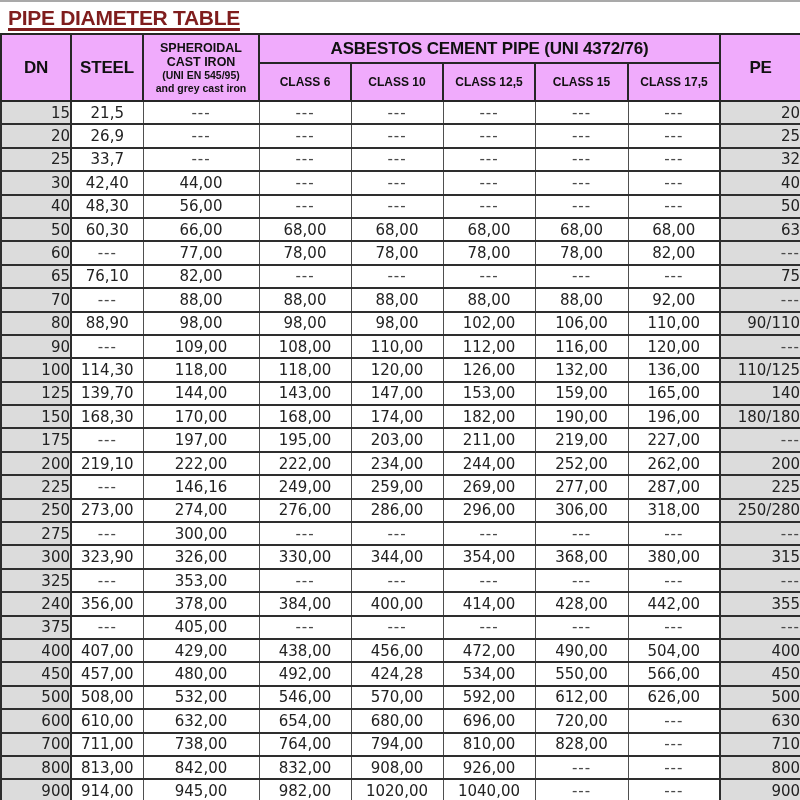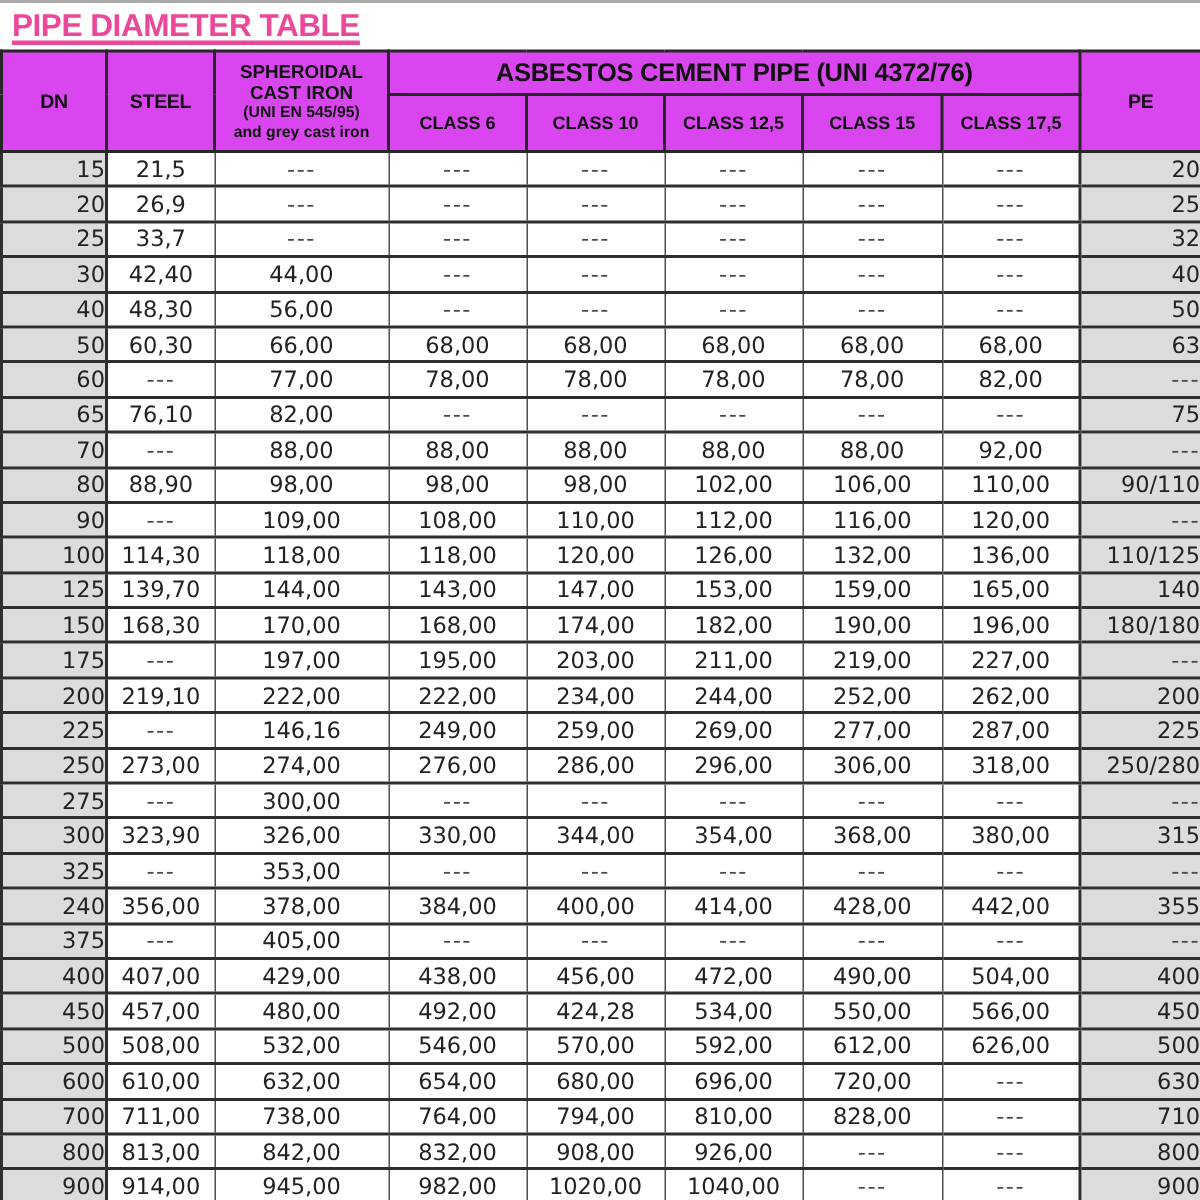--- a/index.html
+++ b/index.html
@@ -20,43 +20,43 @@
   .top-strip {
     height: 2px;
     background: #a9a9a9;
     width: 100%;
   }
   .title {
     font-family: "Liberation Sans", sans-serif;
     font-weight: bold;
     font-size: 21px;
     letter-spacing: -0.3px;
-    color: #ec4899;
+    color: #7f1d1d;
     margin: 4px 0 3px 8px;
     display: inline-block;
     text-decoration: underline;
     text-decoration-thickness: 2.5px;
     text-underline-offset: 3px;
   }
   table.pipe-table {
     border-collapse: collapse;
     table-layout: fixed;
     width: 800px;
   }
   table.pipe-table th {
-    background: #d946ef;
+    background: #f0abfc;
     border: 2px solid #262626;
     font-family: "Liberation Sans", sans-serif;
     font-weight: bold;
     color: #111111;
     text-align: center;
     vertical-align: middle;
     padding: 0;
   }
-  th.big-hdr { font-size: 13px; letter-spacing: -0.2px; }
+  th.big-hdr { font-size: 17px; letter-spacing: -0.2px; }
   th.asbestos-hdr { font-size: 17px; height: 27px; letter-spacing: -0.2px; margin-top: 48px; }
   th.class-hdr { font-size: 12px; height: 36px; }
   th.spheroidal-hdr { font-size: 12.5px; line-height: 1.15; }
   .spheroidal-sub { font-size: 10.5px; line-height: 1.2; }
   table.pipe-table td {
     background: #ffffff;
     border-top: 2px solid #2e2e2e;
     border-bottom: 2px solid #2e2e2e;
     border-left: 1px solid #4f4f4f;
     border-right: 1px solid #4f4f4f;

